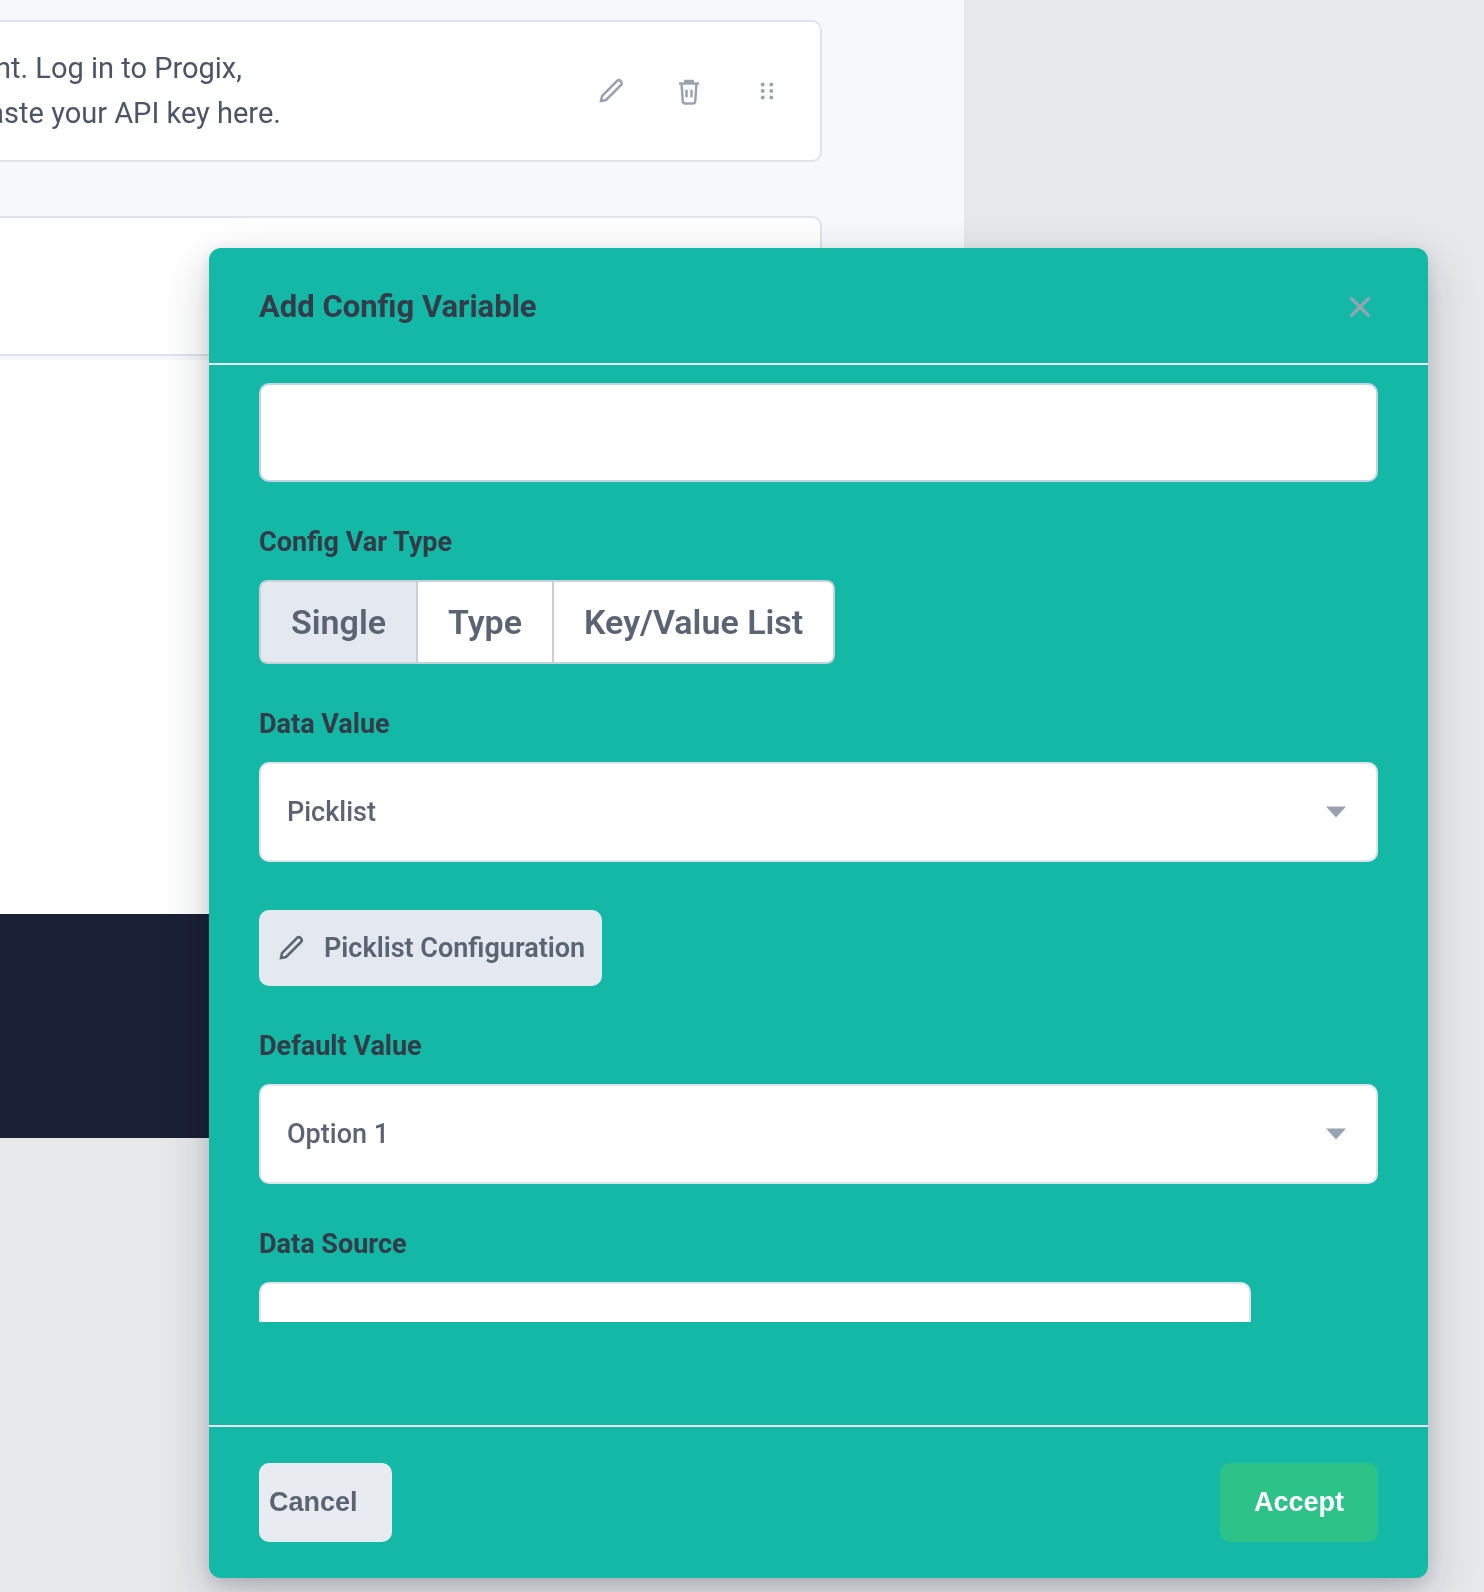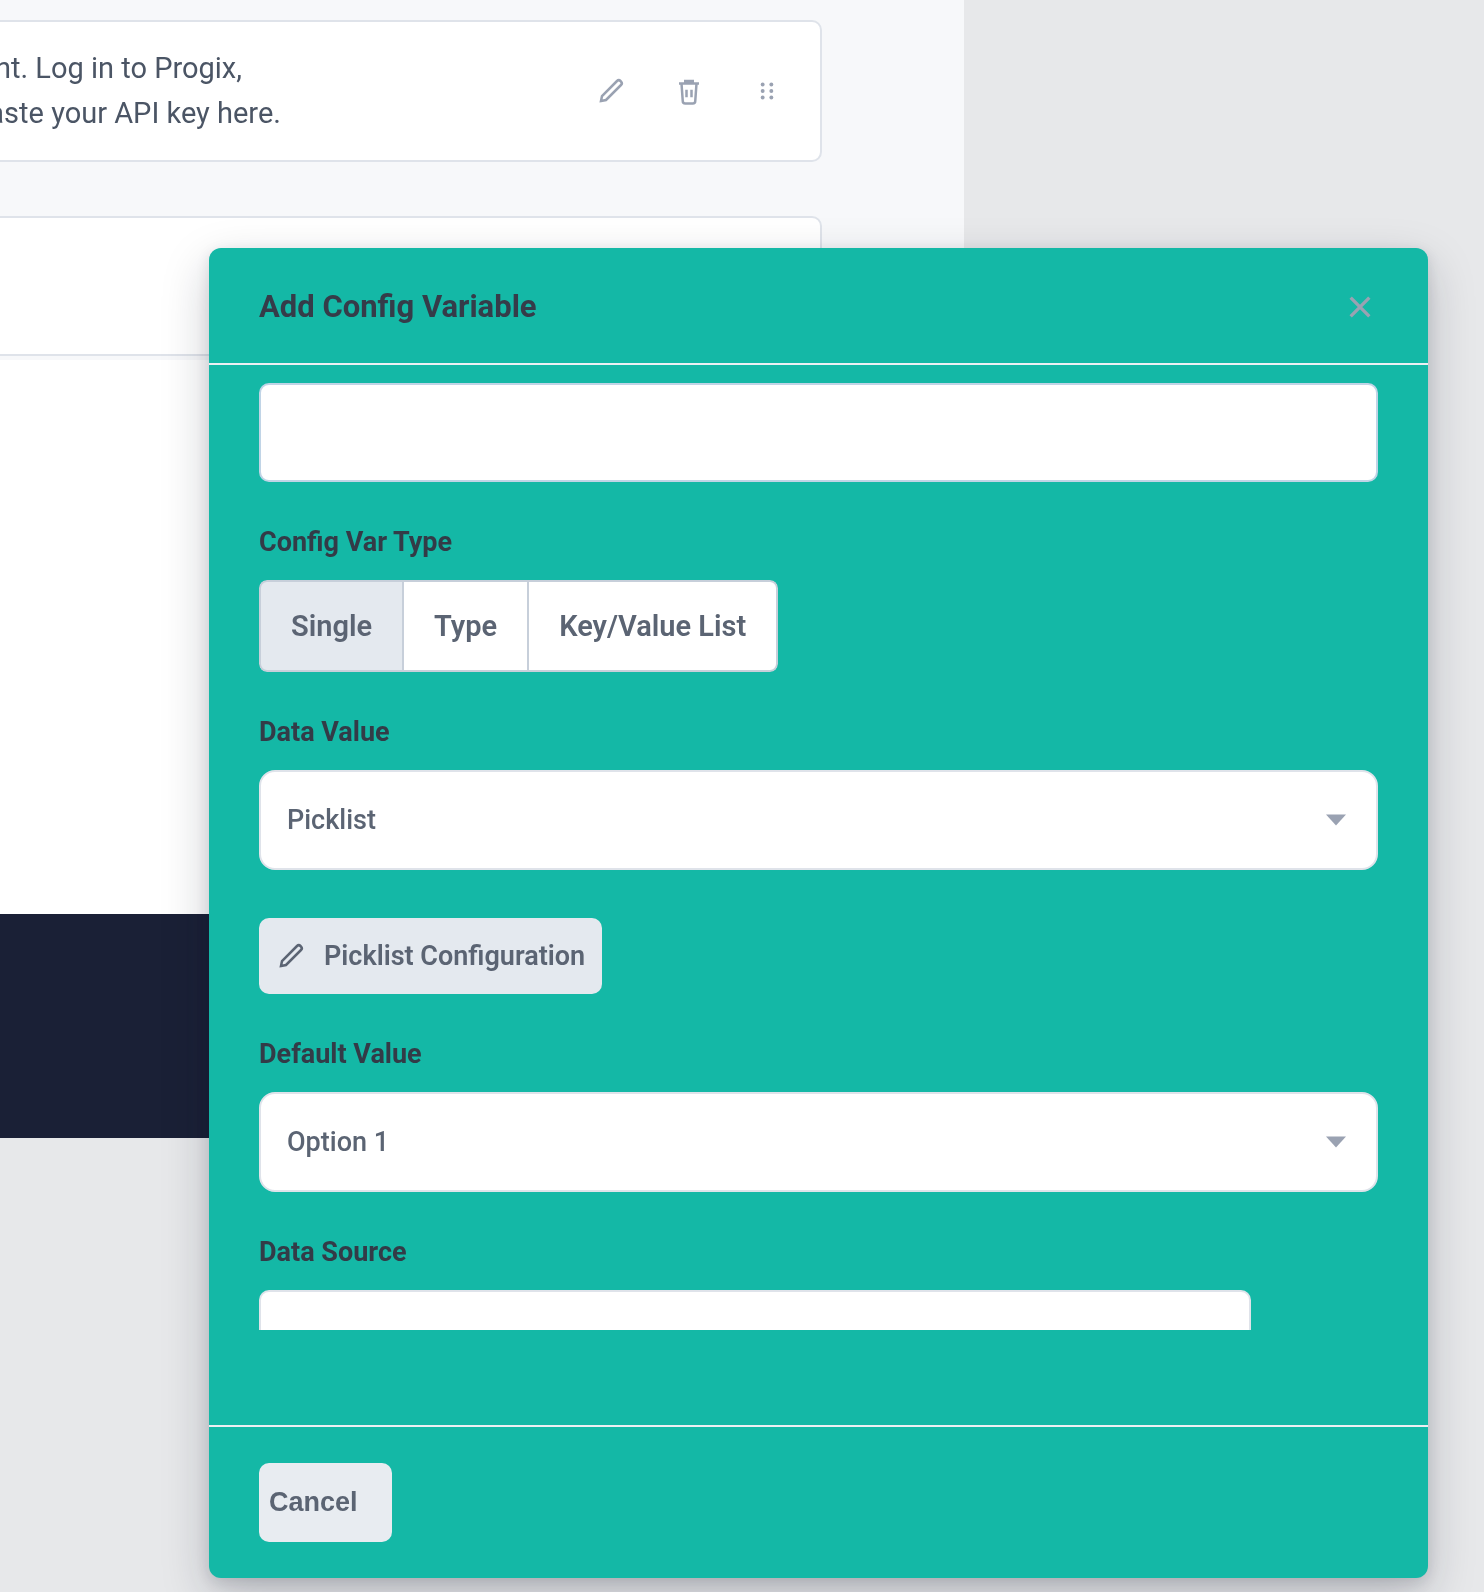--- a/index.html
+++ b/index.html
@@ -125,43 +125,43 @@
     margin-bottom: 22px;
   }
 
   
   .segmented {
     display: inline-flex;
     border-radius: 8px;
     overflow: hidden;
   }
   .seg-btn {
-    font-size: 29px;
+    font-size: 34px;
     font-weight: 600;
     color: #5b6473;
-    padding: 27px 30px;
+    padding: 20px 30px;
     background: #fff;
     border: 2px solid #c7cfda;
     cursor: pointer;
     margin-left: -2px;
   }
   .seg-btn:first-child { border-top-left-radius: 8px; border-bottom-left-radius: 8px; margin-left: 0; }
   .seg-btn:last-child  { border-top-right-radius: 8px; border-bottom-right-radius: 8px; }
   .seg-btn.selected {
     background: #e4e9ef;
     border-color: #c7cfda;
   }
 
   
   .select {
     position: relative;
     width: 100%;
     height: 100px;
     border: 2px solid #dfe3ea;
-    border-radius: 16px;
+    border-radius: 10px;
     background: #fff;
     display: flex;
     align-items: center;
     padding: 0 26px;
     cursor: pointer;
   }
   .select-value {
     font-size: 27px;
     color: #5b6473;
     font-weight: 500;
@@ -303,15 +303,16 @@
 
     <div class="field-group" style="">
       <div class="field-label">Data Source</div>
       <div class="data-source-input"></div>
     </div>
 
   </div>
 
   <div class="modal-footer">
     <button class="btn btn-cancel">Cancel</button>
+    <button class="btn btn-accept">Accept</button>
   </div>
 
 </div>
 
 </body></html>

